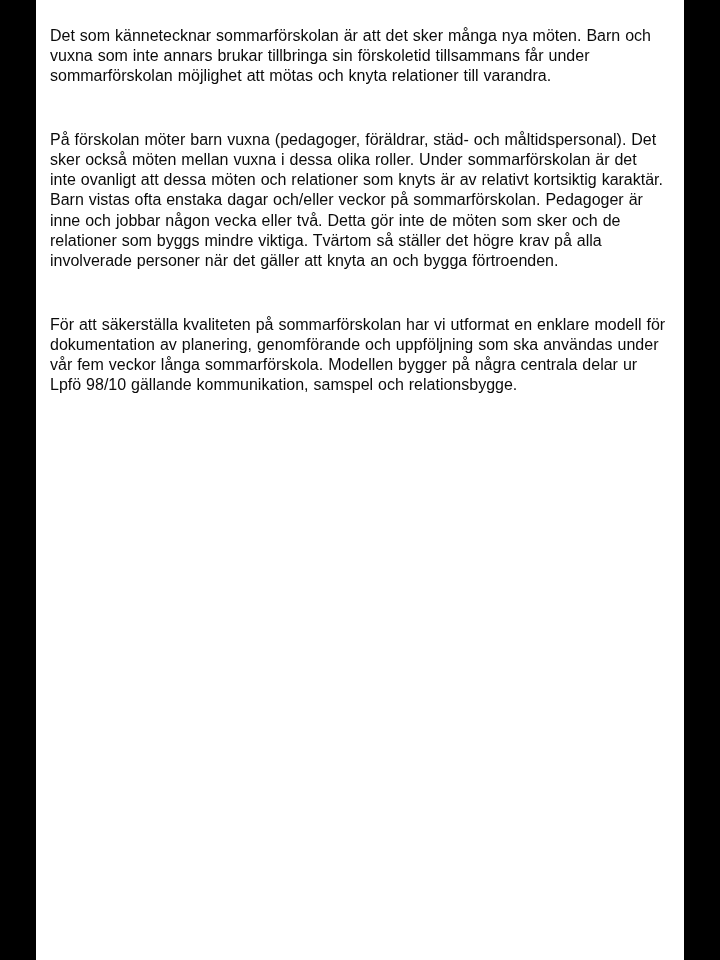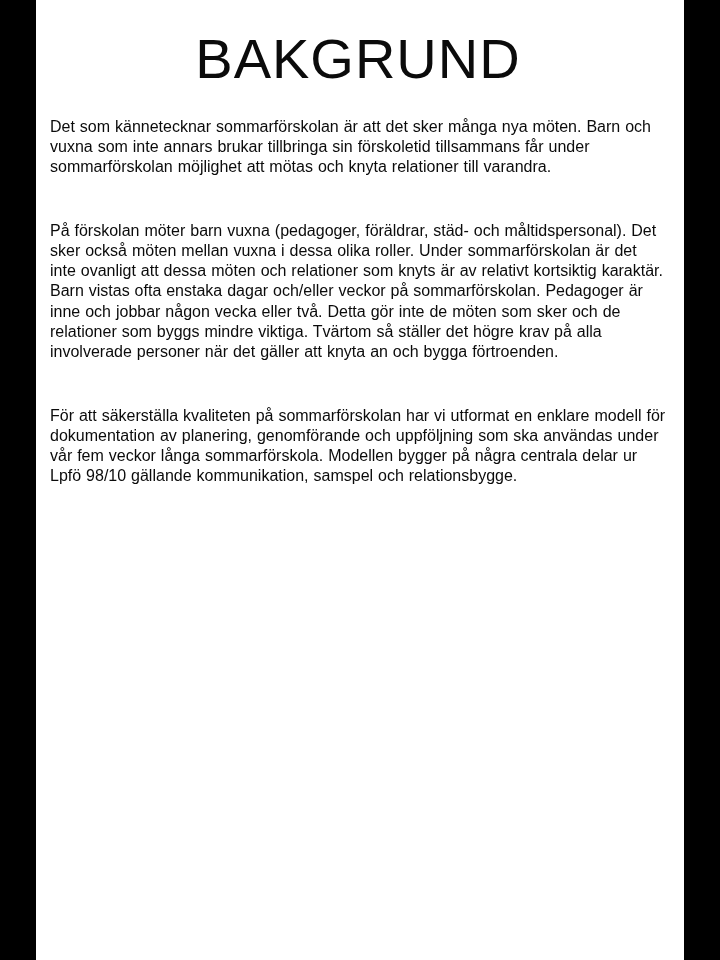--- a/index.html
+++ b/index.html
@@ -57,21 +57,20 @@
     word-spacing: 0.5px;
   }
 </style>
 </head>
 <body>
 
 <div class="frame">
   <div class="black-bar left"></div>
 
   <div class="page">
-    <h1 class="page-title">BAKGRUND</h1>
 
     <div class="body-text">
       <p>Det som kännetecknar sommarförskolan är att det sker många nya möten. Barn och vuxna som inte annars brukar tillbringa sin förskoletid tillsammans får under sommarförskolan möjlighet att mötas och knyta relationer till varandra.</p>
       <p>På förskolan möter barn vuxna (pedagoger, föräldrar, städ- och måltidspersonal). Det sker också möten mellan vuxna i dessa olika roller. Under sommarförskolan är det inte ovanligt att dessa möten och relationer som knyts är av relativt kortsiktig karaktär. Barn vistas ofta enstaka dagar och/eller veckor på sommarförskolan. Pedagoger är inne och jobbar någon vecka eller två. Detta gör inte de möten som sker och de relationer som byggs mindre viktiga. Tvärtom så ställer det högre krav på alla involverade personer när det gäller att knyta an och bygga förtroenden.</p>
       <p>För att säkerställa kvaliteten på sommarförskolan har vi utformat en enklare modell för dokumentation av planering, genomförande och uppföljning som ska användas under vår fem veckor långa sommarförskola. Modellen bygger på några centrala delar ur Lpfö 98/10 gällande kommunikation, samspel och relationsbygge.</p>
     </div>
   </div>
 
   <div class="black-bar right"></div>
 </div>

